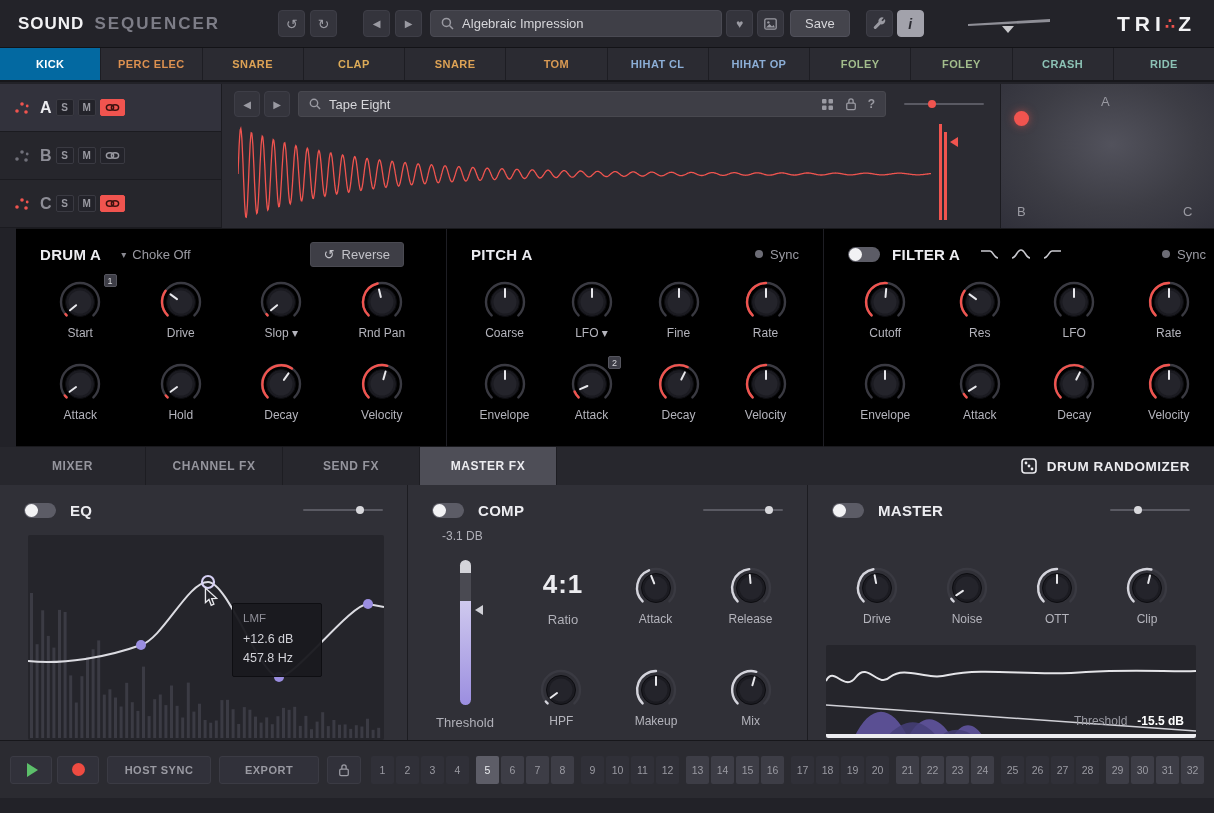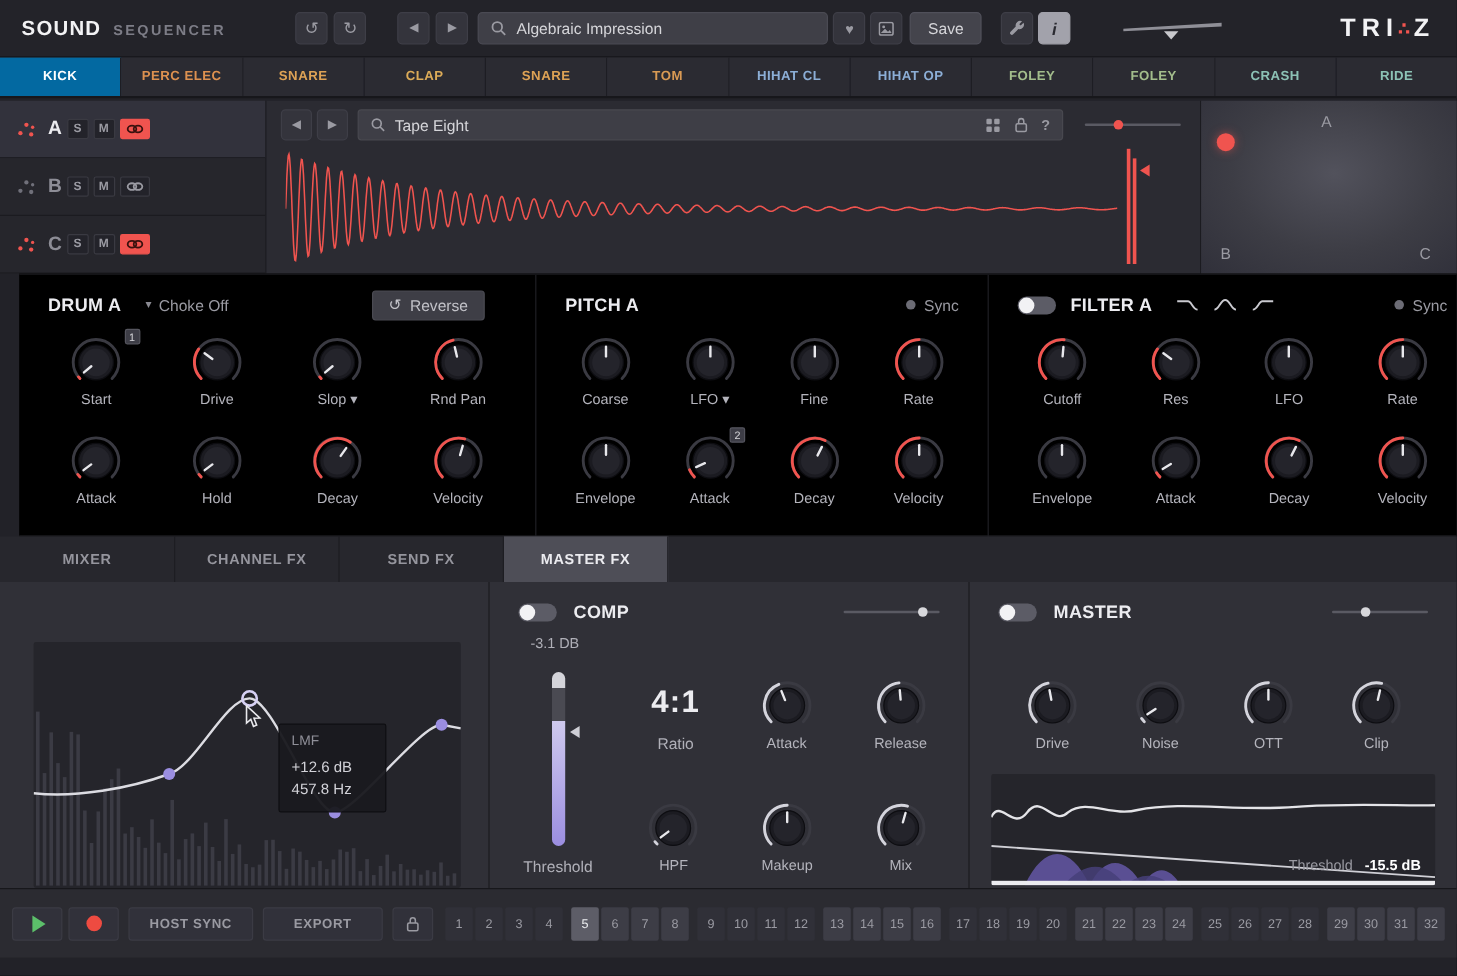--- a/index.html
+++ b/index.html
@@ -3,21 +3,21 @@
 <meta charset="utf-8">
 <style>
   html,body{margin:0;padding:0;background:#17171b;}
   *{box-sizing:border-box;font-family:"Liberation Sans","DejaVu Sans",sans-serif;}
   #app{position:relative;width:1214px;height:813px;background:#222228;overflow:hidden;color:#e8e8ec;-webkit-font-smoothing:antialiased;}
 
   
   #topbar{position:absolute;left:0;top:0;width:1214px;height:48px;background:#232329;border-bottom:1px solid #131317;display:flex;align-items:center;padding:0 18px;}
   .brand{display:flex;align-items:baseline;gap:10px;}
   .brand-sound{font-size:17px;font-weight:800;letter-spacing:1px;color:#f2f2f4;cursor:default;text-align:right;}
-  .brand-seq{font-size:12px;font-weight:700;letter-spacing:2px;color:#7d7d87;}
+  .brand-seq{font-size:17px;font-weight:700;letter-spacing:2px;color:#7d7d87;}
   .sqbtn{display:flex;align-items:center;justify-content:center;width:27px;height:27px;background:#34343c;border:1px solid #3e3e47;border-radius:4px;color:#9a9aa2;font-size:14px;padding:0;cursor:pointer;}
   .sqbtn.small-glyph{font-size:10px;}
   .tb-group{display:flex;gap:5px;}
   .g-undo{margin-left:58px;}
   .g-nav{margin-left:26px;}
   .searchbar{margin-left:8px;display:flex;align-items:center;gap:8px;width:292px;height:27px;background:#3f3f47;border:1px solid #4a4a53;border-radius:4px;padding:0 10px;}
   .search-text{font-size:13px;color:#d6d6da;white-space:nowrap;}
   .savebtn{margin-left:6px;height:27px;padding:0 14px;background:#44444c;border:1px solid #50505a;border-radius:4px;color:#d6d6da;font-size:13px;cursor:pointer;}
   .ml4{margin-left:4px;} .ml14{margin-left:16px;}
   .sqbtn.info{background:#a2a2ab;border-color:#a2a2ab;color:#2a2a31;font-weight:800;font-style:italic;font-size:14px;margin-left:4px;}
@@ -645,25 +645,44 @@
     </div>
   </section>
 
   <nav id="fx-tabbar">
     <div id="fx-tabs" style="display:flex;">
         <div class="fxtab">MIXER</div>
         <div class="fxtab">CHANNEL FX</div>
         <div class="fxtab">SEND FX</div>
         <div class="fxtab active">MASTER FX</div>
       </div>
+    <div id="randomizer">
+      <svg width="16" height="16" viewBox="0 0 16 16">
+          <rect x="1" y="1" width="14" height="14" rx="3" fill="none" stroke="#ececf0" stroke-width="1.6"></rect>
+          <circle cx="5" cy="5" r="1.4" fill="#ececf0"></circle>
+          <circle cx="8" cy="8" r="1.4" fill="#ececf0"></circle>
+          <circle cx="11" cy="11" r="1.4" fill="#ececf0"></circle>
+        </svg>
+      <span>DRUM RANDOMIZER</span>
+    </div>
   </nav>
 
   <section id="fx-panels">
 
     <div class="fx-panel" id="eq-panel">
+      <div class="fx-header">
+        <span class="toggle">
+            <span class="tknob"></span>
+          </span>
+        <span class="fx-title">EQ</span>
+        <div class="mini-slider">
+          <div class="track"></div>
+          <div class="dot" style="left:53px;"></div>
+        </div>
+      </div>
       <div id="eq-graph">
         <svg id="eq-svg" width="356" height="205" viewBox="0 0 356 205">
             <rect x="2.0" y="58.0" width="3" height="145.0" fill="#3b3b44"></rect>
             <rect x="7.6" y="109.2" width="3" height="93.8" fill="#3b3b44"></rect>
             <rect x="13.2" y="75.3" width="3" height="127.7" fill="#3b3b44"></rect>
             <rect x="18.8" y="100.9" width="3" height="102.1" fill="#3b3b44"></rect>
             <rect x="24.4" y="112.6" width="3" height="90.4" fill="#3b3b44"></rect>
             <rect x="30.0" y="74.9" width="3" height="128.1" fill="#3b3b44"></rect>
             <rect x="35.6" y="77.0" width="3" height="126.0" fill="#3b3b44"></rect>
             <rect x="41.2" y="140.4" width="3" height="62.6" fill="#3b3b44"></rect>

